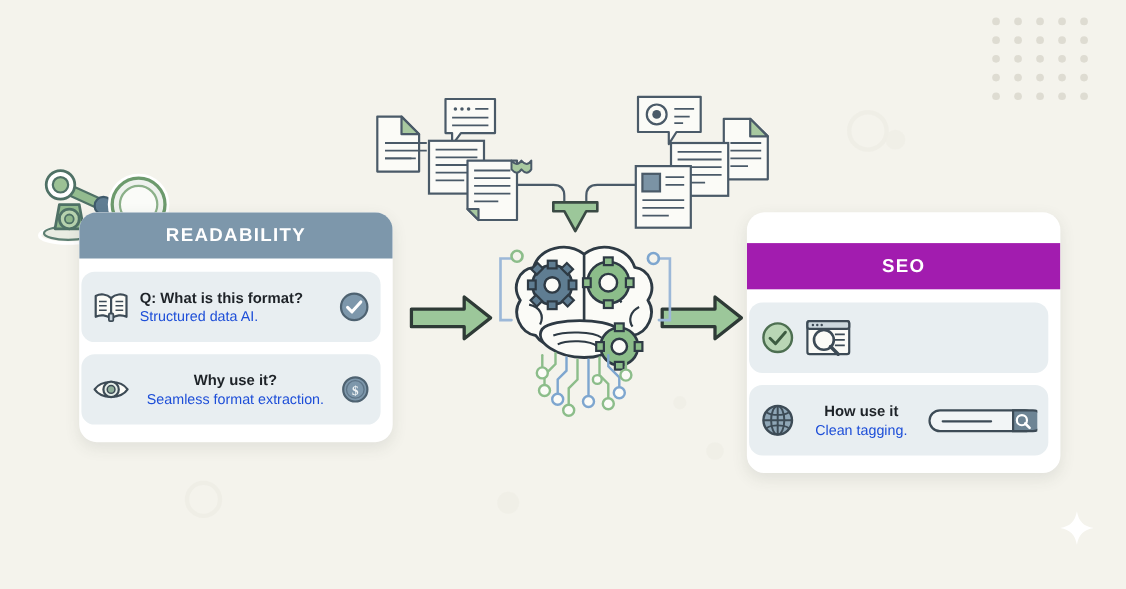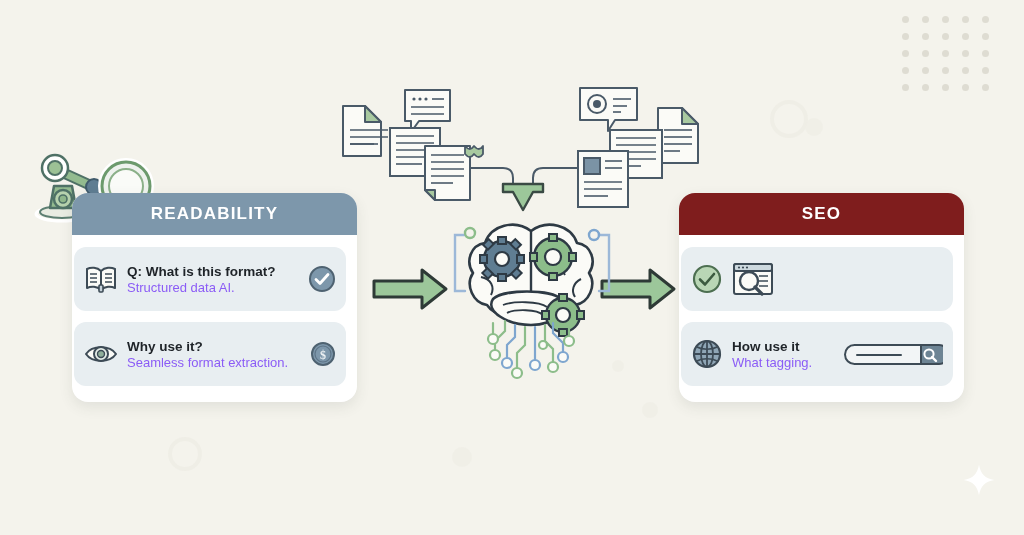--- a/index.html
+++ b/index.html
@@ -66,48 +66,48 @@
     height: 42px;
     display: flex;
     align-items: center;
     justify-content: center;
     color: #ffffff;
     font-weight: bold;
     font-size: 17px;
     letter-spacing: 1.2px;
   }
   .panel-left  .panel-header { background: #7d97ab; }
-  .panel-right .panel-header { background: #7f1d1d; }
+  .panel-right .panel-header { background: #a21caf; margin-top: 28px; }
 
   .panel-body { padding: 12px 11px 16px 2px; border-radius: 18px; }
 
   .row {
     display: flex;
     align-items: center;
     gap: 9px;
     background: #e8eef1;
     border-radius: 12px;
     padding: 9px 10px;
     margin-bottom: 11px;
     min-height: 46px;
   }
-  .row:last-child { margin-bottom: 0; }
+  .row:last-child { margin-bottom: 0; text-align: center; }
 
   .row-icon { flex: 0 0 auto; display: flex; align-items: center; }
   .row-text { flex: 1 1 auto; min-width: 0; }
   .row-title {
     font-size: 13.5px;
     font-weight: bold;
     color: #1e2328;
     line-height: 1.22;
     white-space: nowrap;
   }
   .row-sub {
     font-size: 13px;
-    color: #8b5cf6;
+    color: #1d4ed8;
     line-height: 1.24;
     white-space: nowrap;
   }
   .row-trail { flex: 0 0 auto; display: flex; align-items: center; }
 
   
   .panel-right .row-title { font-size: 13.5px; }
 
   
   .arrow { position: absolute; }
@@ -463,21 +463,21 @@
             <circle cx="16" cy="16" r="13" fill="#8fa6b6" stroke="#3d4b56" stroke-width="2.2"></circle>
             <ellipse cx="16" cy="16" rx="6" ry="13" fill="none" stroke="#3d4b56" stroke-width="1.8"></ellipse>
             <line x1="3" y1="16" x2="29" y2="16" stroke="#3d4b56" stroke-width="1.8"></line>
             <path d="M6 9 C11 12 21 12 26 9" fill="none" stroke="#3d4b56" stroke-width="1.6"></path>
             <path d="M6 23 C11 20 21 20 26 23" fill="none" stroke="#3d4b56" stroke-width="1.6"></path>
             <line x1="16" y1="3" x2="16" y2="29" stroke="#3d4b56" stroke-width="1.8"></line>
           </svg>
         </span>
         <span class="row-text">
           <span class="row-title">How use it</span>
-          <span class="row-sub" style="display:block">What tagging.</span>
+          <span class="row-sub" style="display:block">Clean tagging.</span>
         </span>
         <span class="row-trail">
           <svg width="100" height="26" viewBox="0 0 100 26">
             <rect x="2" y="4" width="96" height="19" rx="9.5" fill="#f2f5f6" stroke="#3d4b56" stroke-width="2"></rect>
             <path d="M78 4 L96 4 A9.5 9.5 0 0 1 96 23 L78 23 Z" fill="#6d8494" stroke="#3d4b56" stroke-width="2"></path>
             <line x1="14" y1="14" x2="58" y2="14" stroke="#3d4b56" stroke-width="2" stroke-linecap="round"></line>
             <circle cx="86" cy="13" r="4.6" fill="none" stroke="#ffffff" stroke-width="2"></circle>
             <line x1="89" y1="16" x2="93" y2="20" stroke="#ffffff" stroke-width="2.4" stroke-linecap="round"></line>
           </svg>
         </span>

